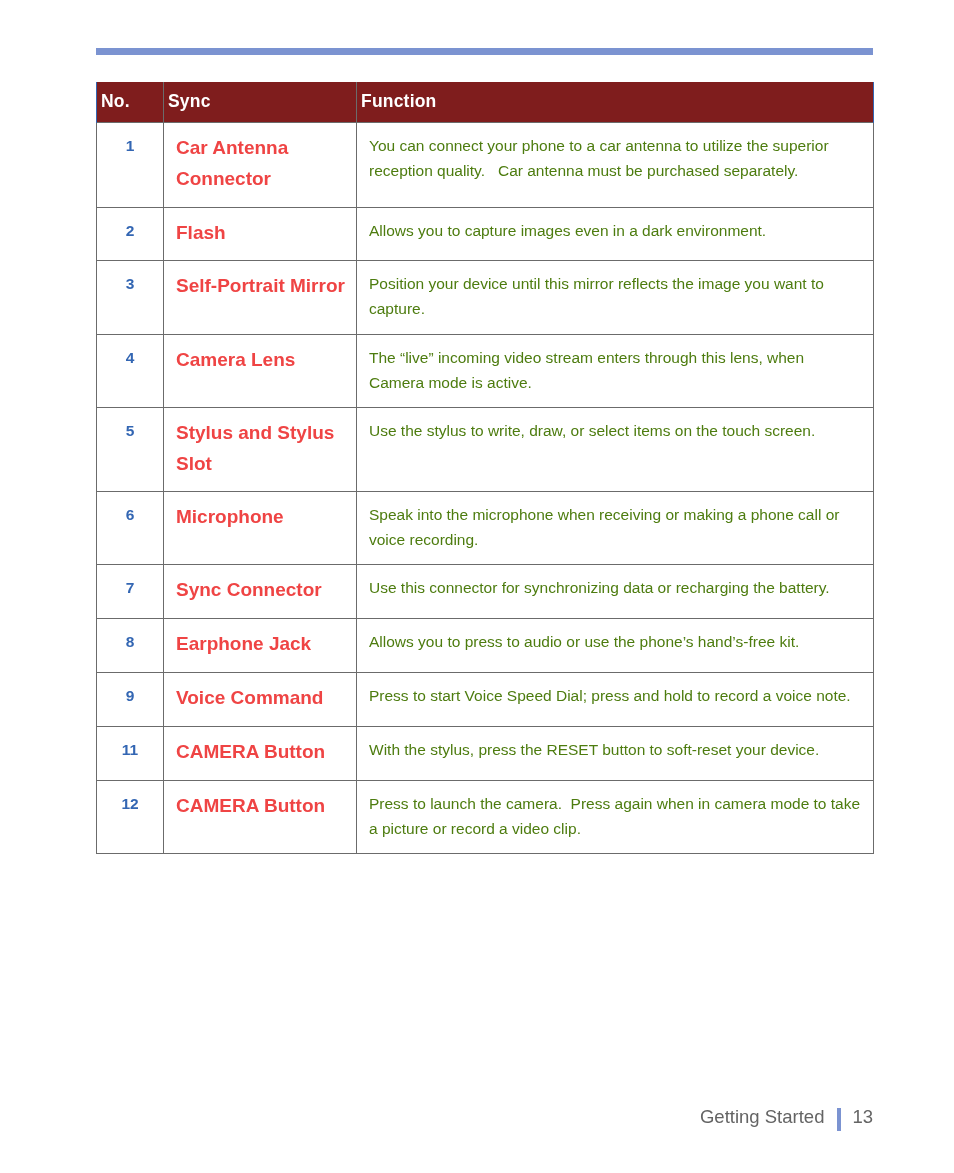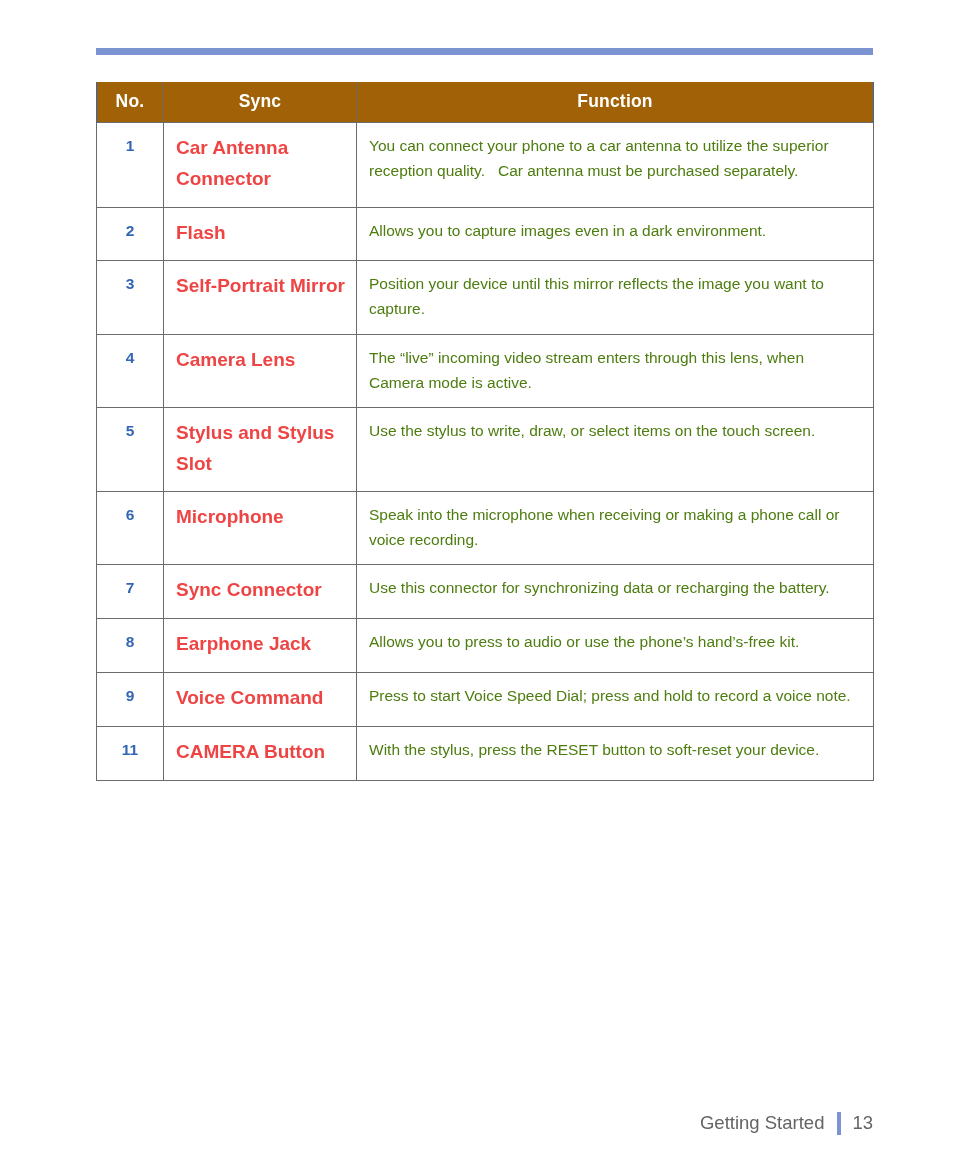--- a/index.html
+++ b/index.html
@@ -35,25 +35,25 @@
     top: 82px;
     width: 777px;
     border-collapse: collapse;
     table-layout: fixed;
   }
   .spec-table col.c-no    { width: 67px; }
   .spec-table col.c-item  { width: 193px; }
   .spec-table col.c-func  { width: 517px; }
 
   .spec-table thead th {
-    background: #a16207;
+    background: #7f1d1d;
     color: #ffffff;
     font-size: 17.5px;
     font-weight: bold;
-    text-align: center;
+    text-align: left;
     padding: 9px 4px 10px 4px;
     border-right: 1px solid #6b6b6b;
     border-left: 1px solid #6b6b6b;
     letter-spacing: 0.2px;
   }
   .spec-table thead th.th-no { border-left: 1px solid #3366b3; }
   .spec-table thead th.th-func { border-right: 1px solid #3366b3; margin-top: 37px; }
 
   .spec-table tbody tr {
     border-top: 1.6px solid #6b6b6b;
@@ -91,21 +91,21 @@
     padding-left: 12px !important;
     padding-right: 10px !important;
     white-space: pre-wrap;
   }
   
   .footer {
     position: absolute;
     right: 81px;
     bottom: 35px;
     display: flex;
-    align-items: center;
+    align-items: flex-start;
     height: 30px;
   }
   .footer-section {
     color: #646464;
     font-size: 18.5px;
     line-height: 1;
   }
   .footer-bar {
     width: 4px;
     height: 23px;
@@ -183,20 +183,25 @@
         <tr>
           <td class="cell-no">9</td>
           <td class="cell-item">Voice Command</td>
           <td class="cell-func">Press to start Voice Speed Dial; press and hold to record a voice note.</td>
         </tr>
         <tr>
           <td class="cell-no">11</td>
           <td class="cell-item">CAMERA Button</td>
           <td class="cell-func">With the stylus, press the RESET button to soft-reset your device.</td>
         </tr>
+        <tr>
+          <td class="cell-no">12</td>
+          <td class="cell-item">CAMERA Button</td>
+          <td class="cell-func">Press to launch the camera.  Press again when in camera mode to take a picture or record a video clip.</td>
+        </tr>
       </tbody>
   </table>
 
   <div class="footer">
     <span class="footer-section">Getting Started</span>
     <span class="footer-bar"></span>
     <span class="footer-page">13</span>
   </div>
 
 </div>

